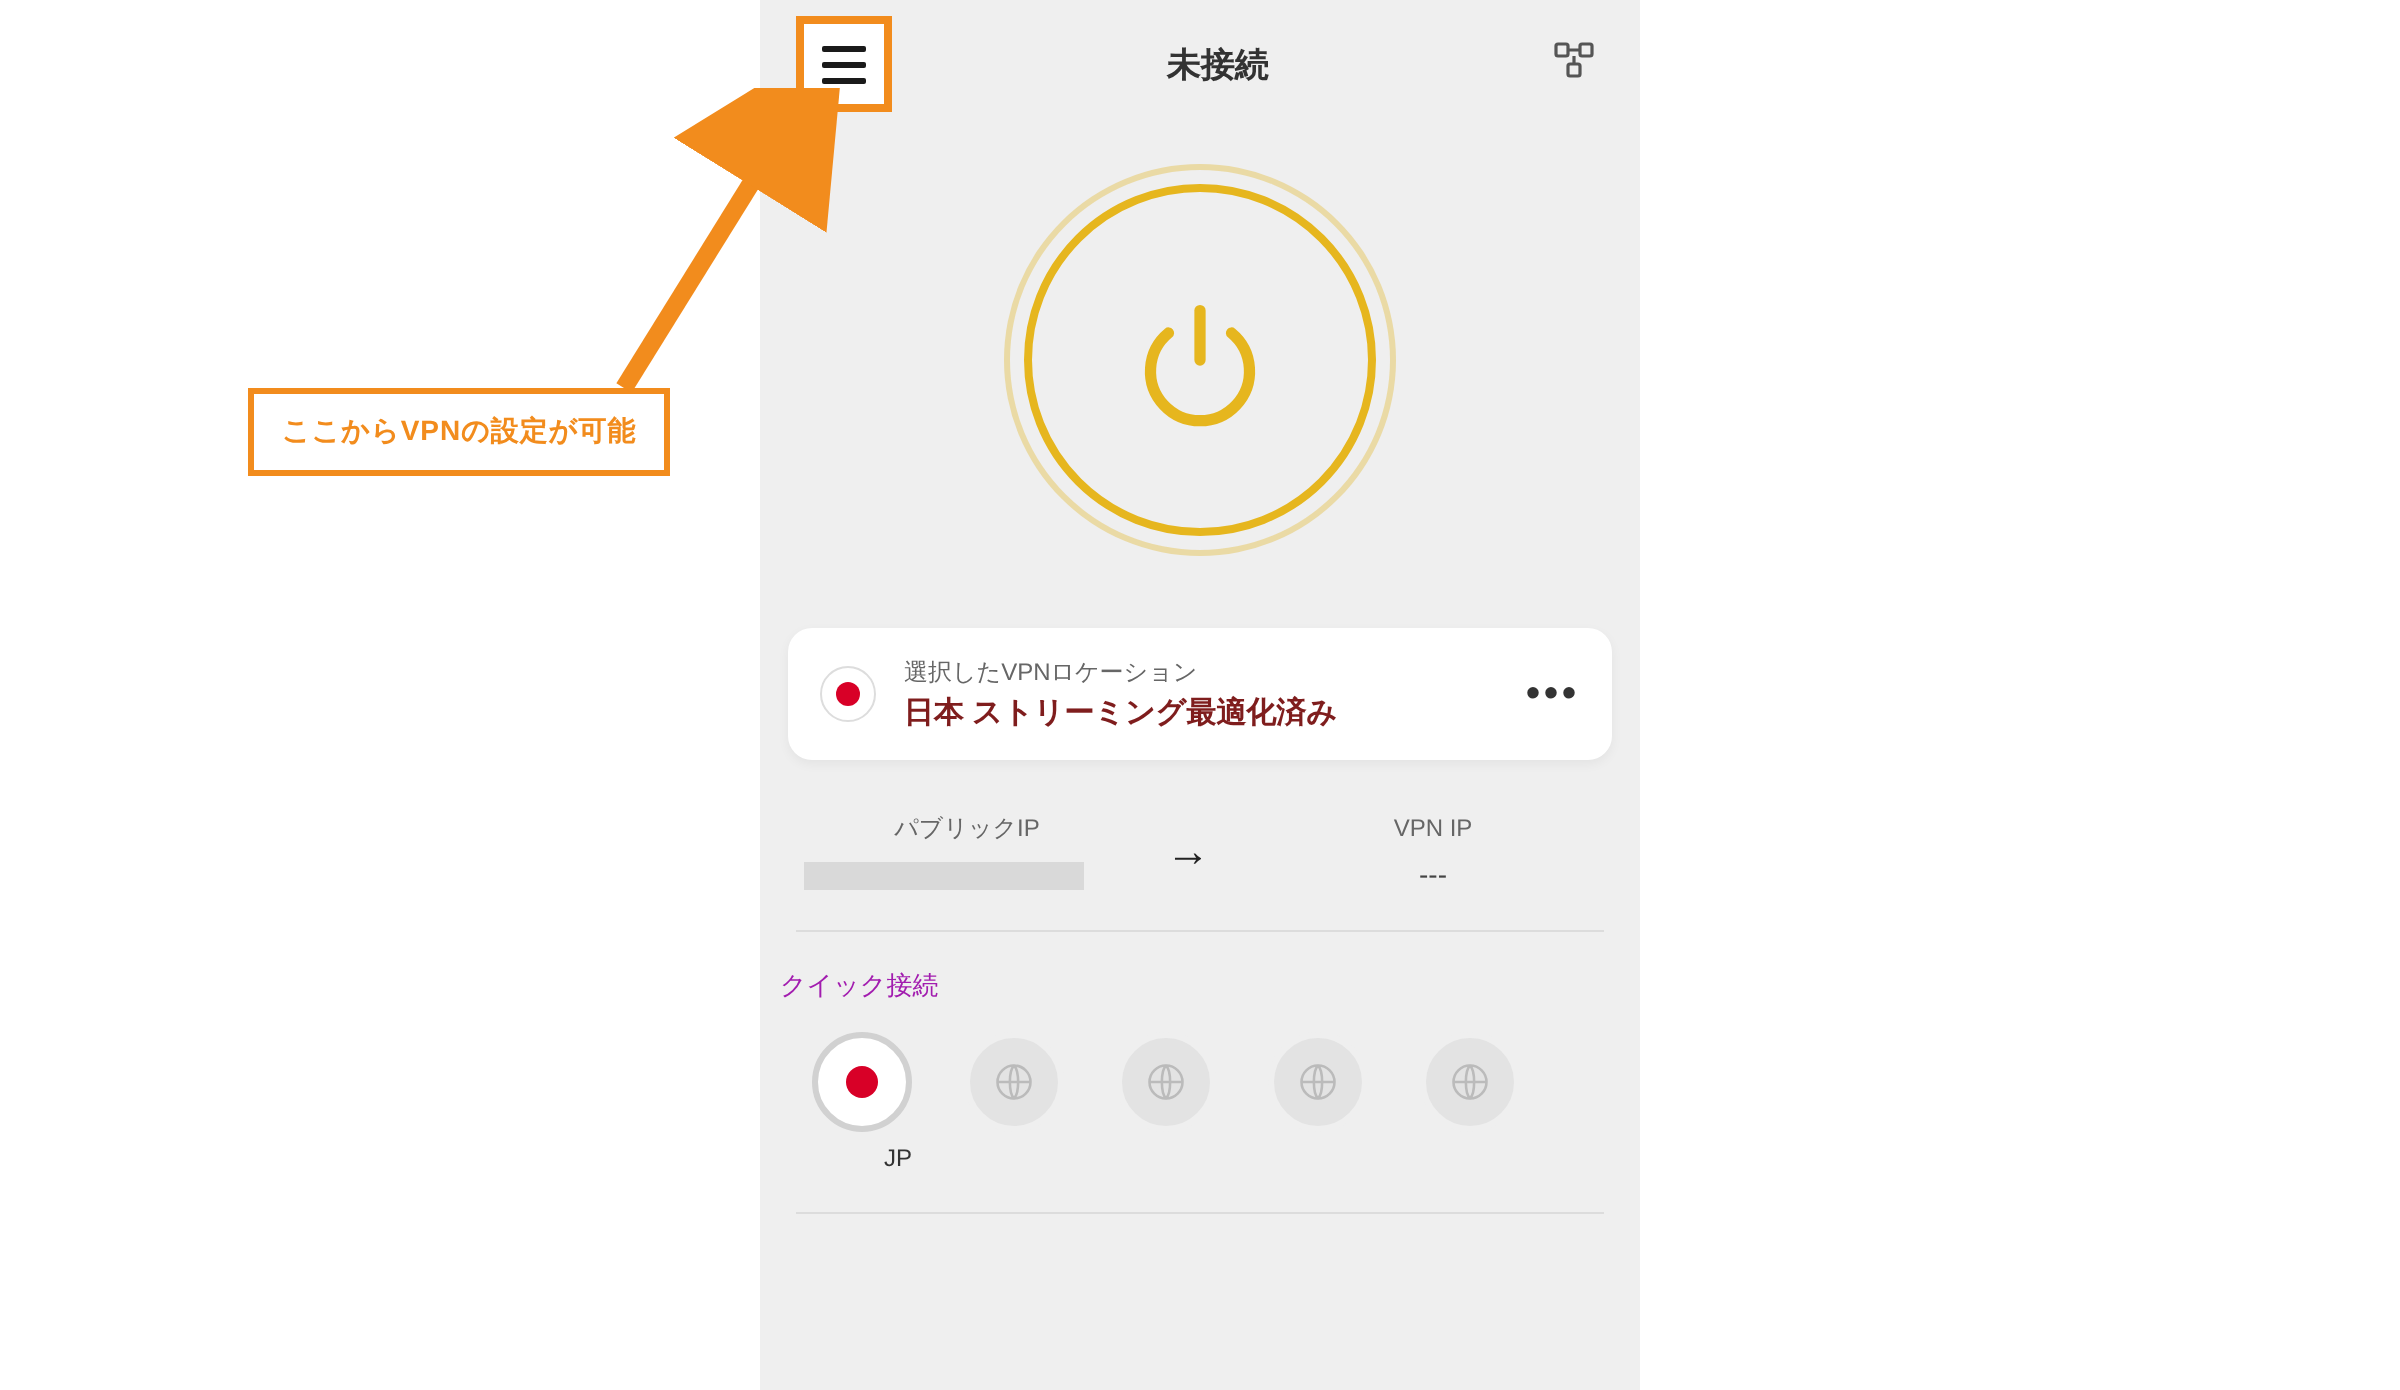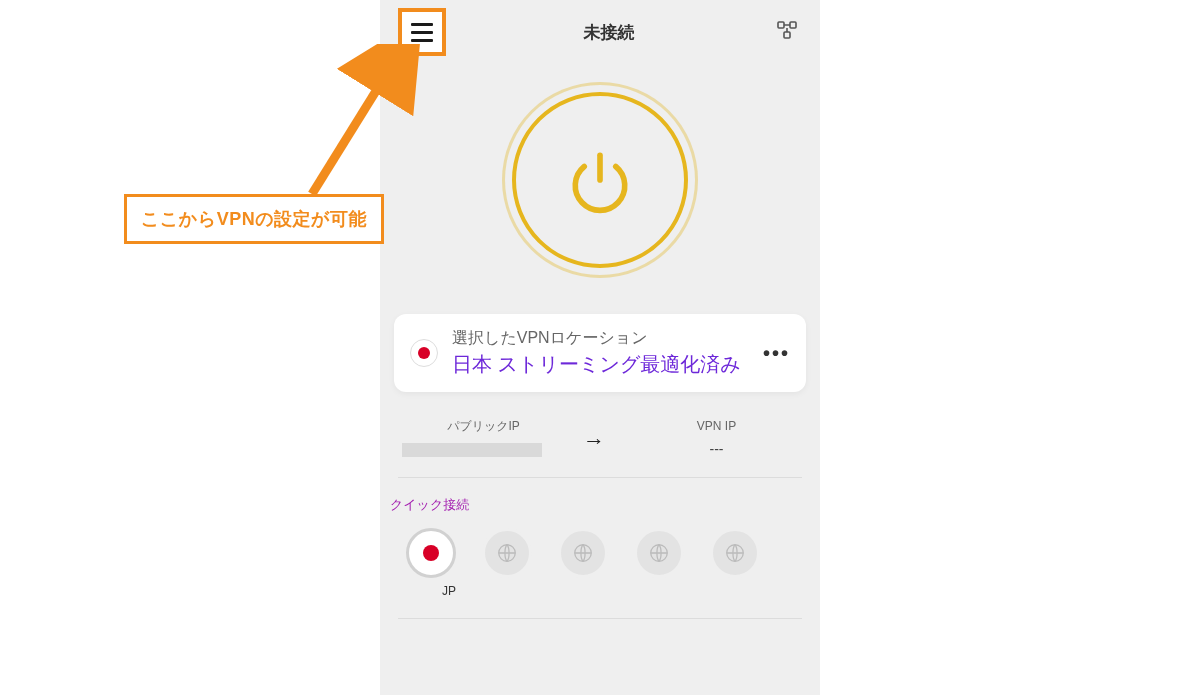--- a/index.html
+++ b/index.html
@@ -16,43 +16,43 @@
   
   .power-wrap{display:flex;justify-content:center;margin-top:18px}
   .power-outer{width:190px;height:190px;border-radius:50%;border:3px solid rgba(226,181,30,0.35);display:flex;align-items:center;justify-content:center;background:#efefef}
   .power-ring{width:168px;height:168px;border-radius:50%;border:4px solid #e6b61e;display:flex;align-items:center;justify-content:center;background:#efefef}
   .power-ring svg{width:72px;height:72px;stroke:#e6b61e;fill:none;stroke-width:5;stroke-linecap:round}
   
   .card{margin:36px 14px 0;background:#fff;border-radius:12px;padding:14px 16px;display:flex;align-items:center;gap:14px;box-shadow:0 2px 6px rgba(0,0,0,0.05)}
   .flag-jp{width:26px;height:26px;border-radius:50%;background:#fff;border:1px solid #ddd;display:flex;align-items:center;justify-content:center;flex:0 0 auto}
   .flag-jp::after{content:"";width:12px;height:12px;border-radius:50%;background:#d80027}
   .card-text{flex:1;min-width:0}
-  .card-label{font-size:16px;color:#666}
-  .card-value{font-size:20px;color:#6d28d9;margin-top:2px;font-weight:400}
+  .card-label{font-size:12px;color:#666}
+  .card-value{font-size:15px;color:#7f1d1d;margin-top:2px;font-weight:700}
   .more-dots{letter-spacing:2px;font-size:20px;color:#333;font-weight:700}
   
   .ip-row{display:flex;align-items:center;margin:26px 22px 0;gap:18px}
   .ip-col{flex:1;text-align:center}
   .ip-col.r{margin-left:12px}
   .ip-label{font-size:12px;color:#666}
   .ip-block{margin-top:8px;height:14px;width:140px;background:#d9d9d9}
   .ip-value{margin-top:8px;font-size:14px;color:#444}
   .ip-arrow{font-size:22px;color:#222;flex:0 0 auto}
   
   .divider{height:1px;background:#dcdcdc;margin:20px 18px 0}
   .section-label{font-size:13px;color:#a21caf;margin:18px 10px 0}
   .quick-row{display:flex;gap:22px;margin:14px 22px 0}
   .qitem{display:flex;flex-direction:column;align-items:flex-end;gap:6px;width:54px}
   .qcircle{width:44px;height:44px;border-radius:50%;background:#e3e3e3;border:3px solid #efefef;display:flex;align-items:center;justify-content:center}
   .qcircle.sel{background:#fff;border:3px solid #d1d1d1}
   .qcircle .dot{width:16px;height:16px;border-radius:50%;background:#d80027}
   .qcircle svg{width:22px;height:22px;stroke:#bbb;fill:none;stroke-width:1.4}
   .qlabel{font-size:12px;color:#333;height:14px}
   
-  .anno-box{position:absolute;left:124px;top:194px;border:3px solid #f28c1d;background:#fff;padding:10px 14px;font-size:18px;color:#f28c1d;font-weight:600;letter-spacing:0.5px;z-index:5}
+  .anno-box{position:absolute;left:124px;top:194px;border:3px solid #f28c1d;background:#fff;padding:10px 14px;font-size:14px;color:#f28c1d;font-weight:600;letter-spacing:0.5px;z-index:5}
   .anno-arrow{position:absolute;left:296px;top:44px;width:130px;height:160px;z-index:5;pointer-events:none}
 </style>
 </head>
 <body>
 
 <div class="stage">
 
   <div class="anno-box">ここからVPNの設定が可能</div>
 
   <svg class="anno-arrow" viewBox="0 0 130 160">

